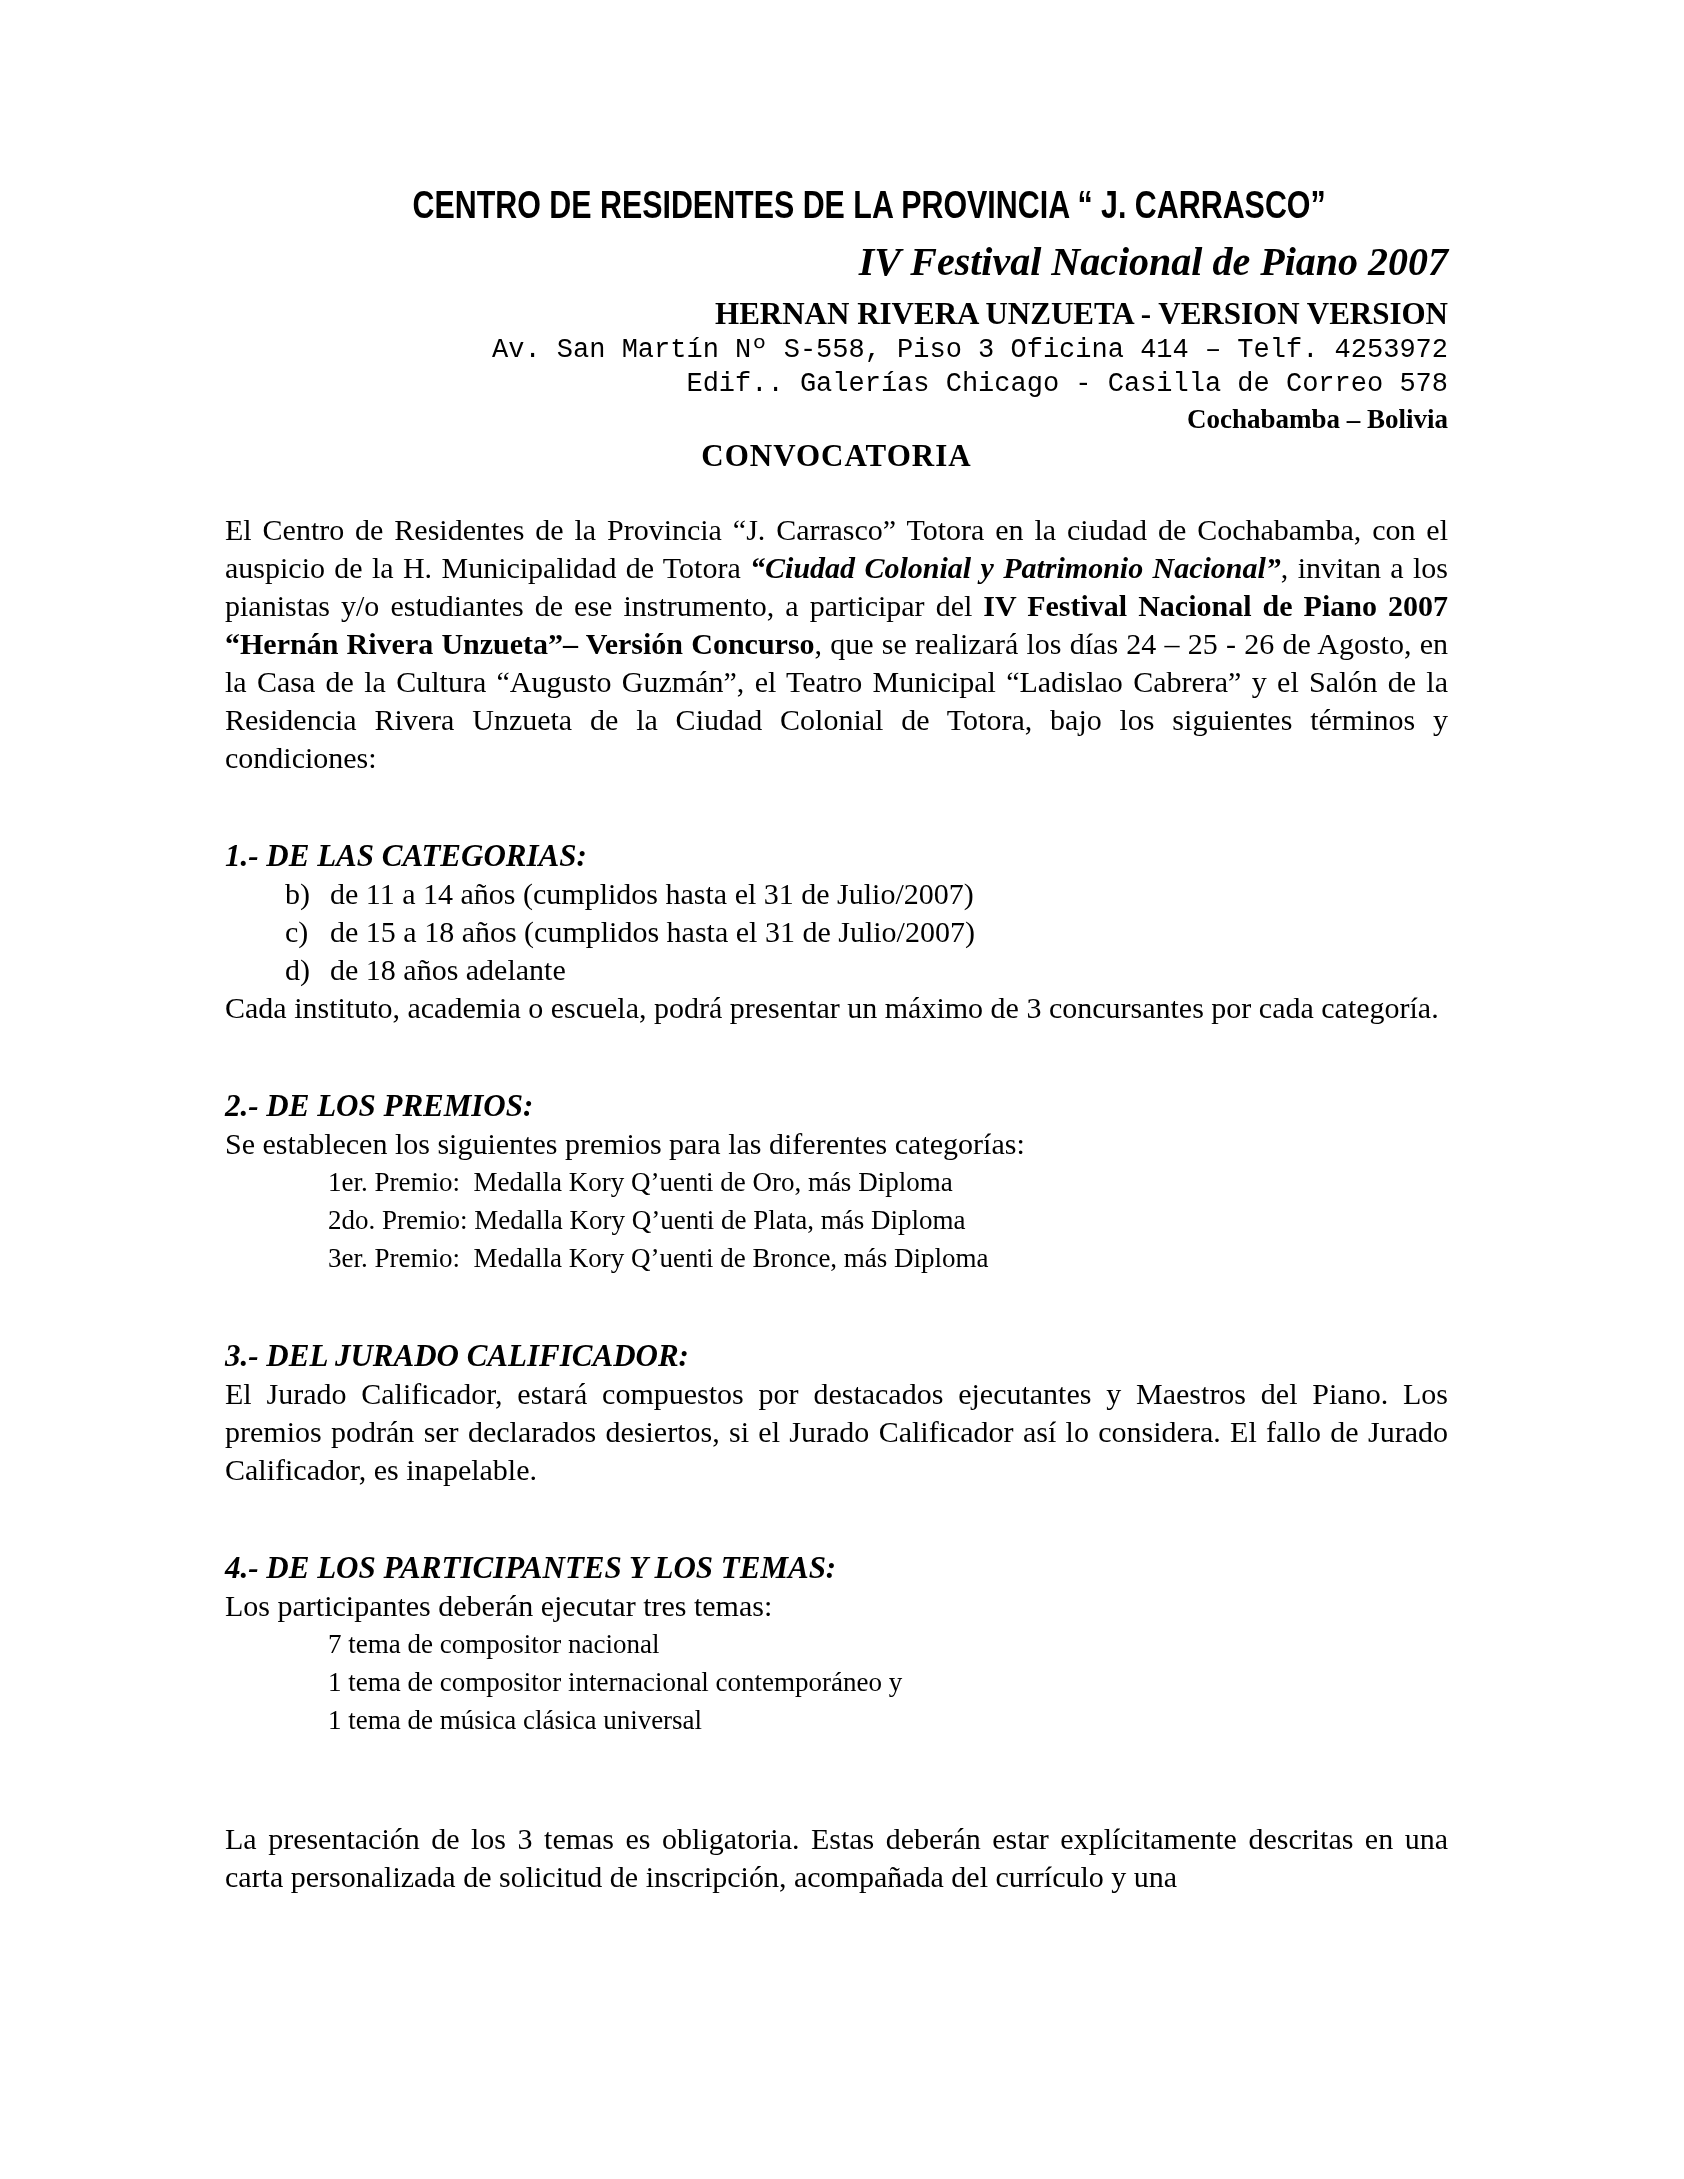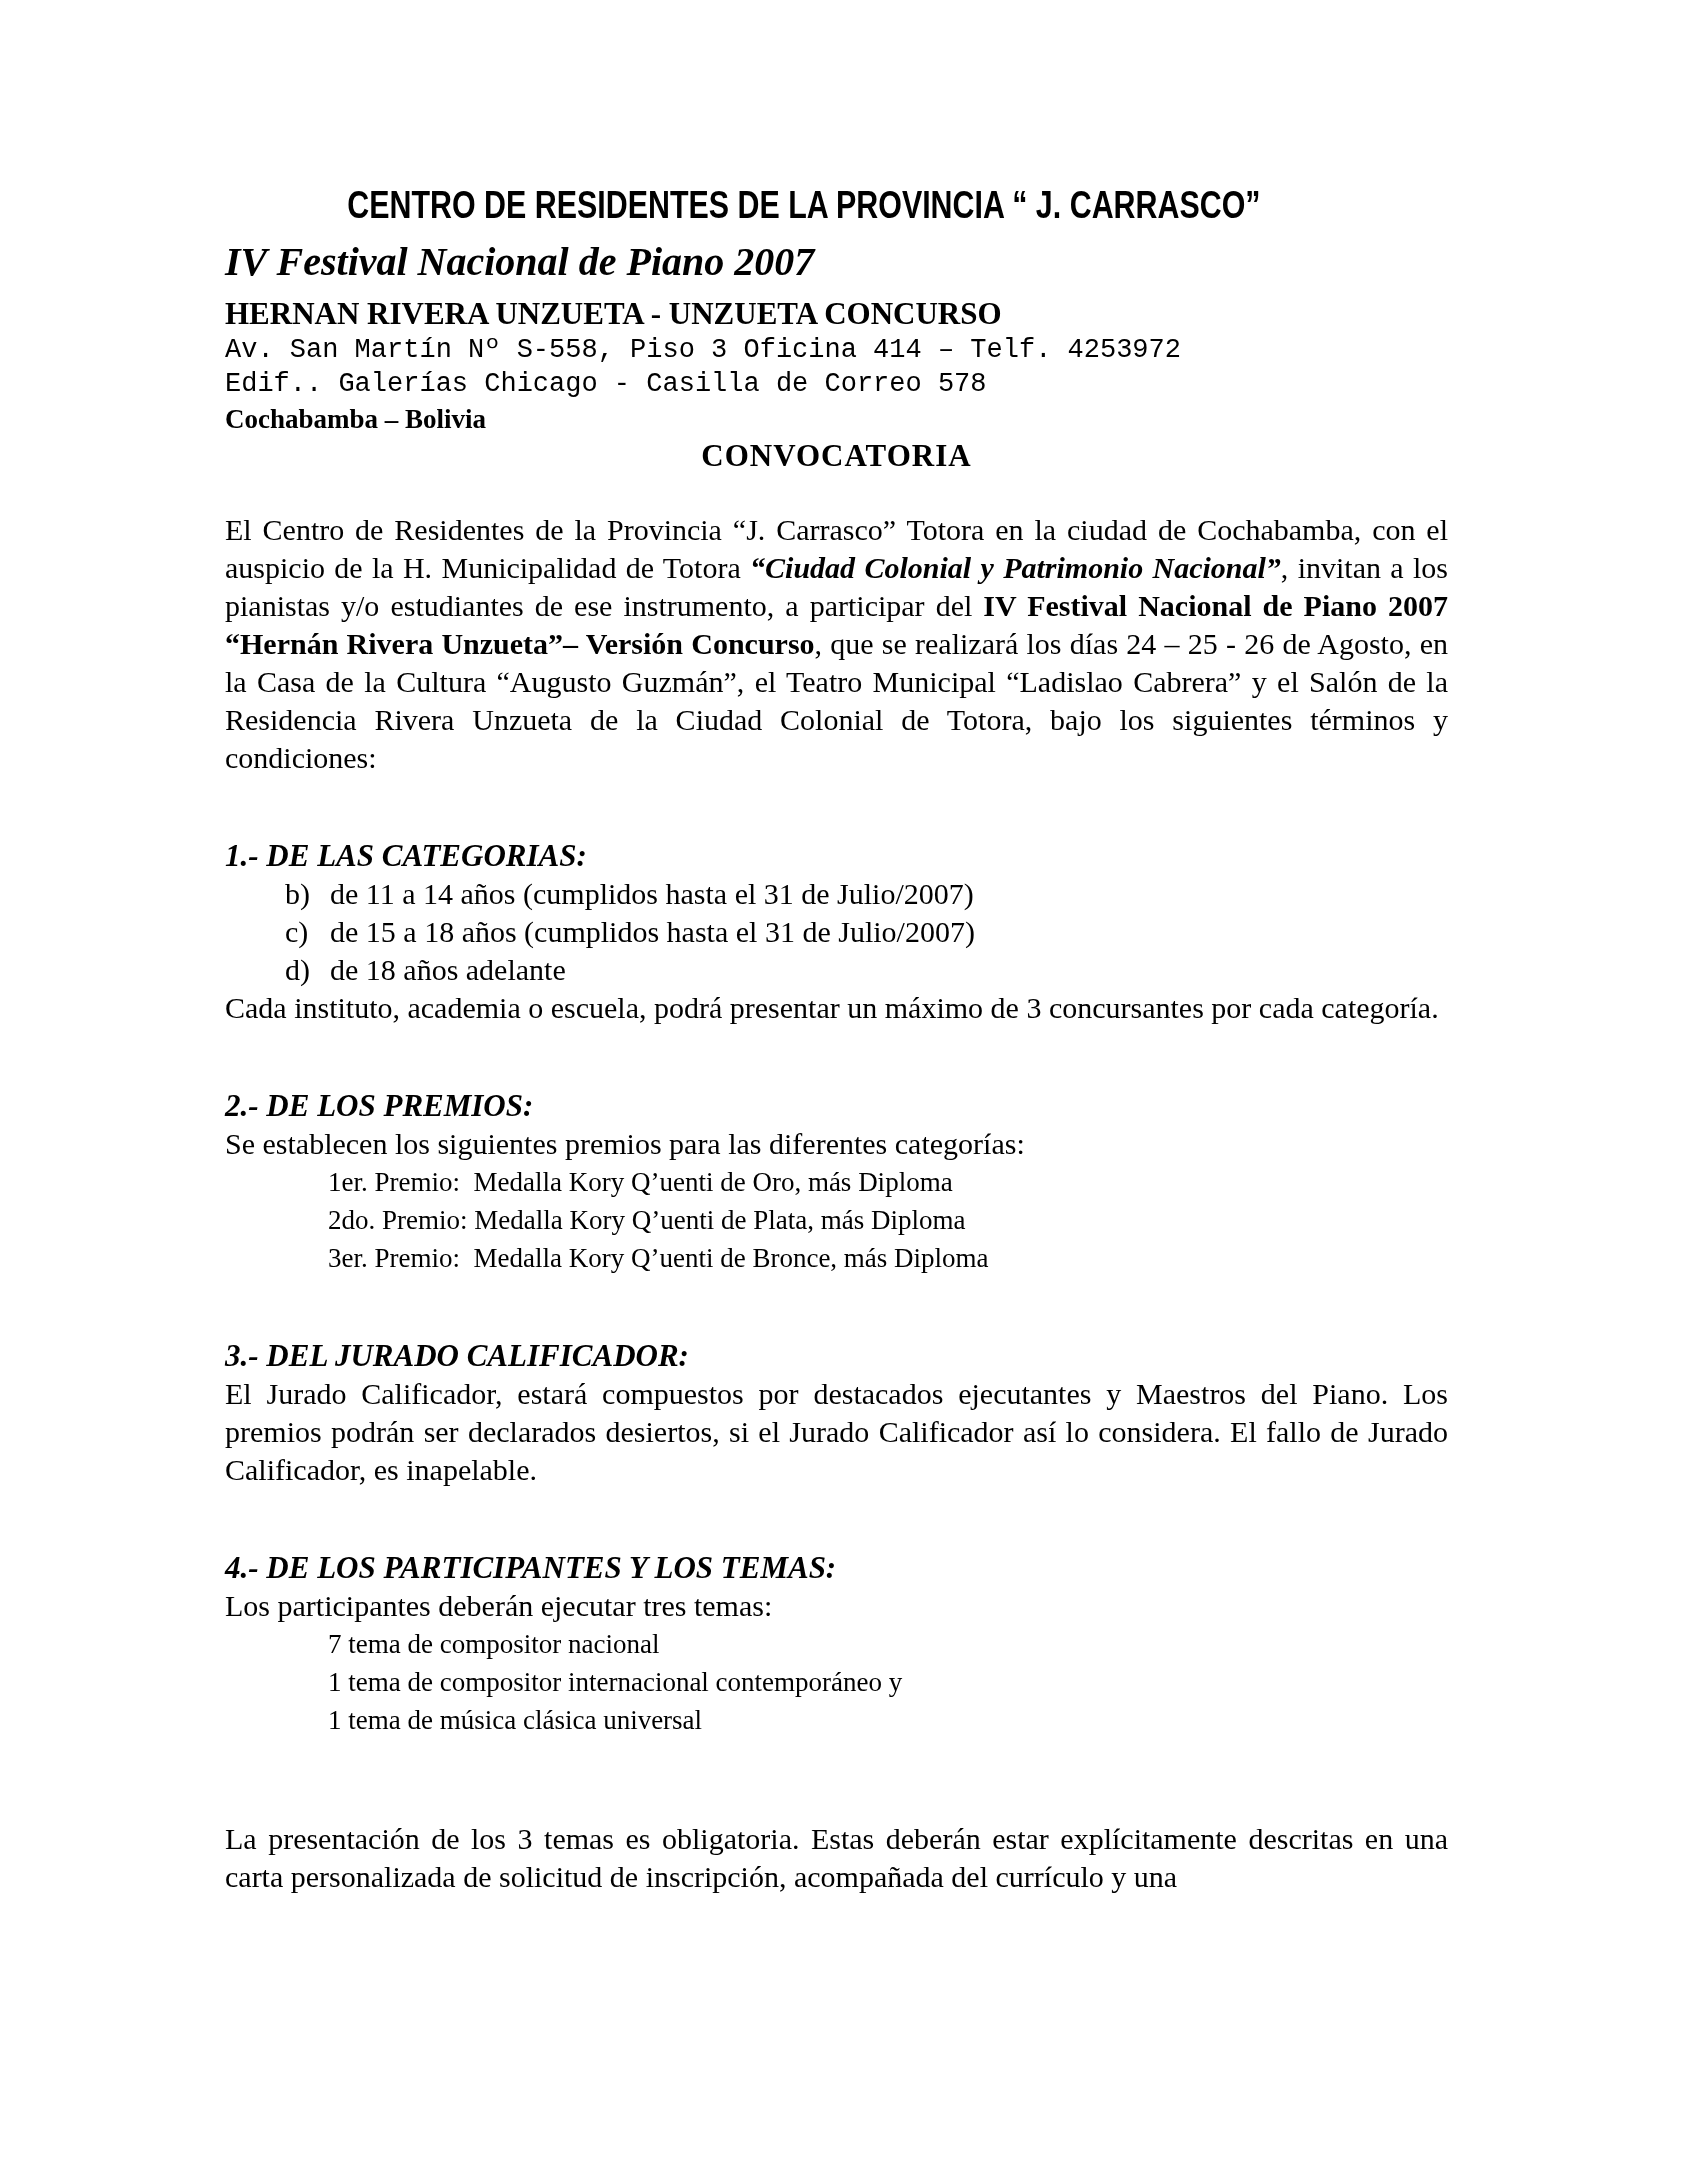--- a/index.html
+++ b/index.html
@@ -14,21 +14,21 @@
     font-family: "Liberation Serif", serif;
     overflow: hidden;
   }
   .page {
     box-sizing: border-box;
     width: 1684px;
     height: 2179px;
     padding: 184px 236px 0 225px;
   }
   .doc-header {
-    text-align: left;
+    text-align: right;
   }
   .org-line {
     font-family: "Liberation Sans", sans-serif;
     font-size: 38px;
     font-weight: bold;
     line-height: 42px;
     transform: scaleX(0.80);
     transform-origin: 50% 50%;
     white-space: nowrap;
   }
@@ -107,21 +107,21 @@
   }
 </style>
 </head>
 <body>
 
 <div class="page">
 
   <div class="doc-header">
     <div class="org-line">CENTRO DE RESIDENTES DE LA PROVINCIA “ J. CARRASCO”</div>
     <div class="festival-title">IV Festival Nacional de Piano 2007</div>
-    <div class="subtitle">HERNAN RIVERA UNZUETA - UNZUETA CONCURSO</div>
+    <div class="subtitle">HERNAN RIVERA UNZUETA - VERSION VERSION</div>
     <div class="addr">Av. San Martín Nº S-558, Piso 3 Oficina 414 – Telf. 4253972</div>
     <div class="addr">Edif.. Galerías Chicago - Casilla de Correo 578</div>
     <div class="city-line">Cochabamba – Bolivia</div>
   </div>
 
   <div class="doc-title">CONVOCATORIA</div>
 
   <p class="para"><span class="run">El Centro de Residentes de la Provincia “J. Carrasco” Totora en la ciudad de Cochabamba, con el auspicio de la H. Municipalidad de Totora </span><span class="run bi">“Ciudad Colonial y Patrimonio Nacional”</span><span class="run">, invitan a los pianistas y/o estudiantes de ese instrumento, a participar del </span><span class="run b">IV Festival Nacional de Piano 2007  “Hernán Rivera Unzueta”– Versión Concurso</span><span class="run">, que se realizará los días 24 – 25 - 26 de Agosto, en la Casa de la Cultura “Augusto Guzmán”, el Teatro Municipal “Ladislao Cabrera” y el Salón de la Residencia Rivera Unzueta de la Ciudad Colonial de Totora, bajo los siguientes términos y condiciones:</span></p>
 
   <div>

